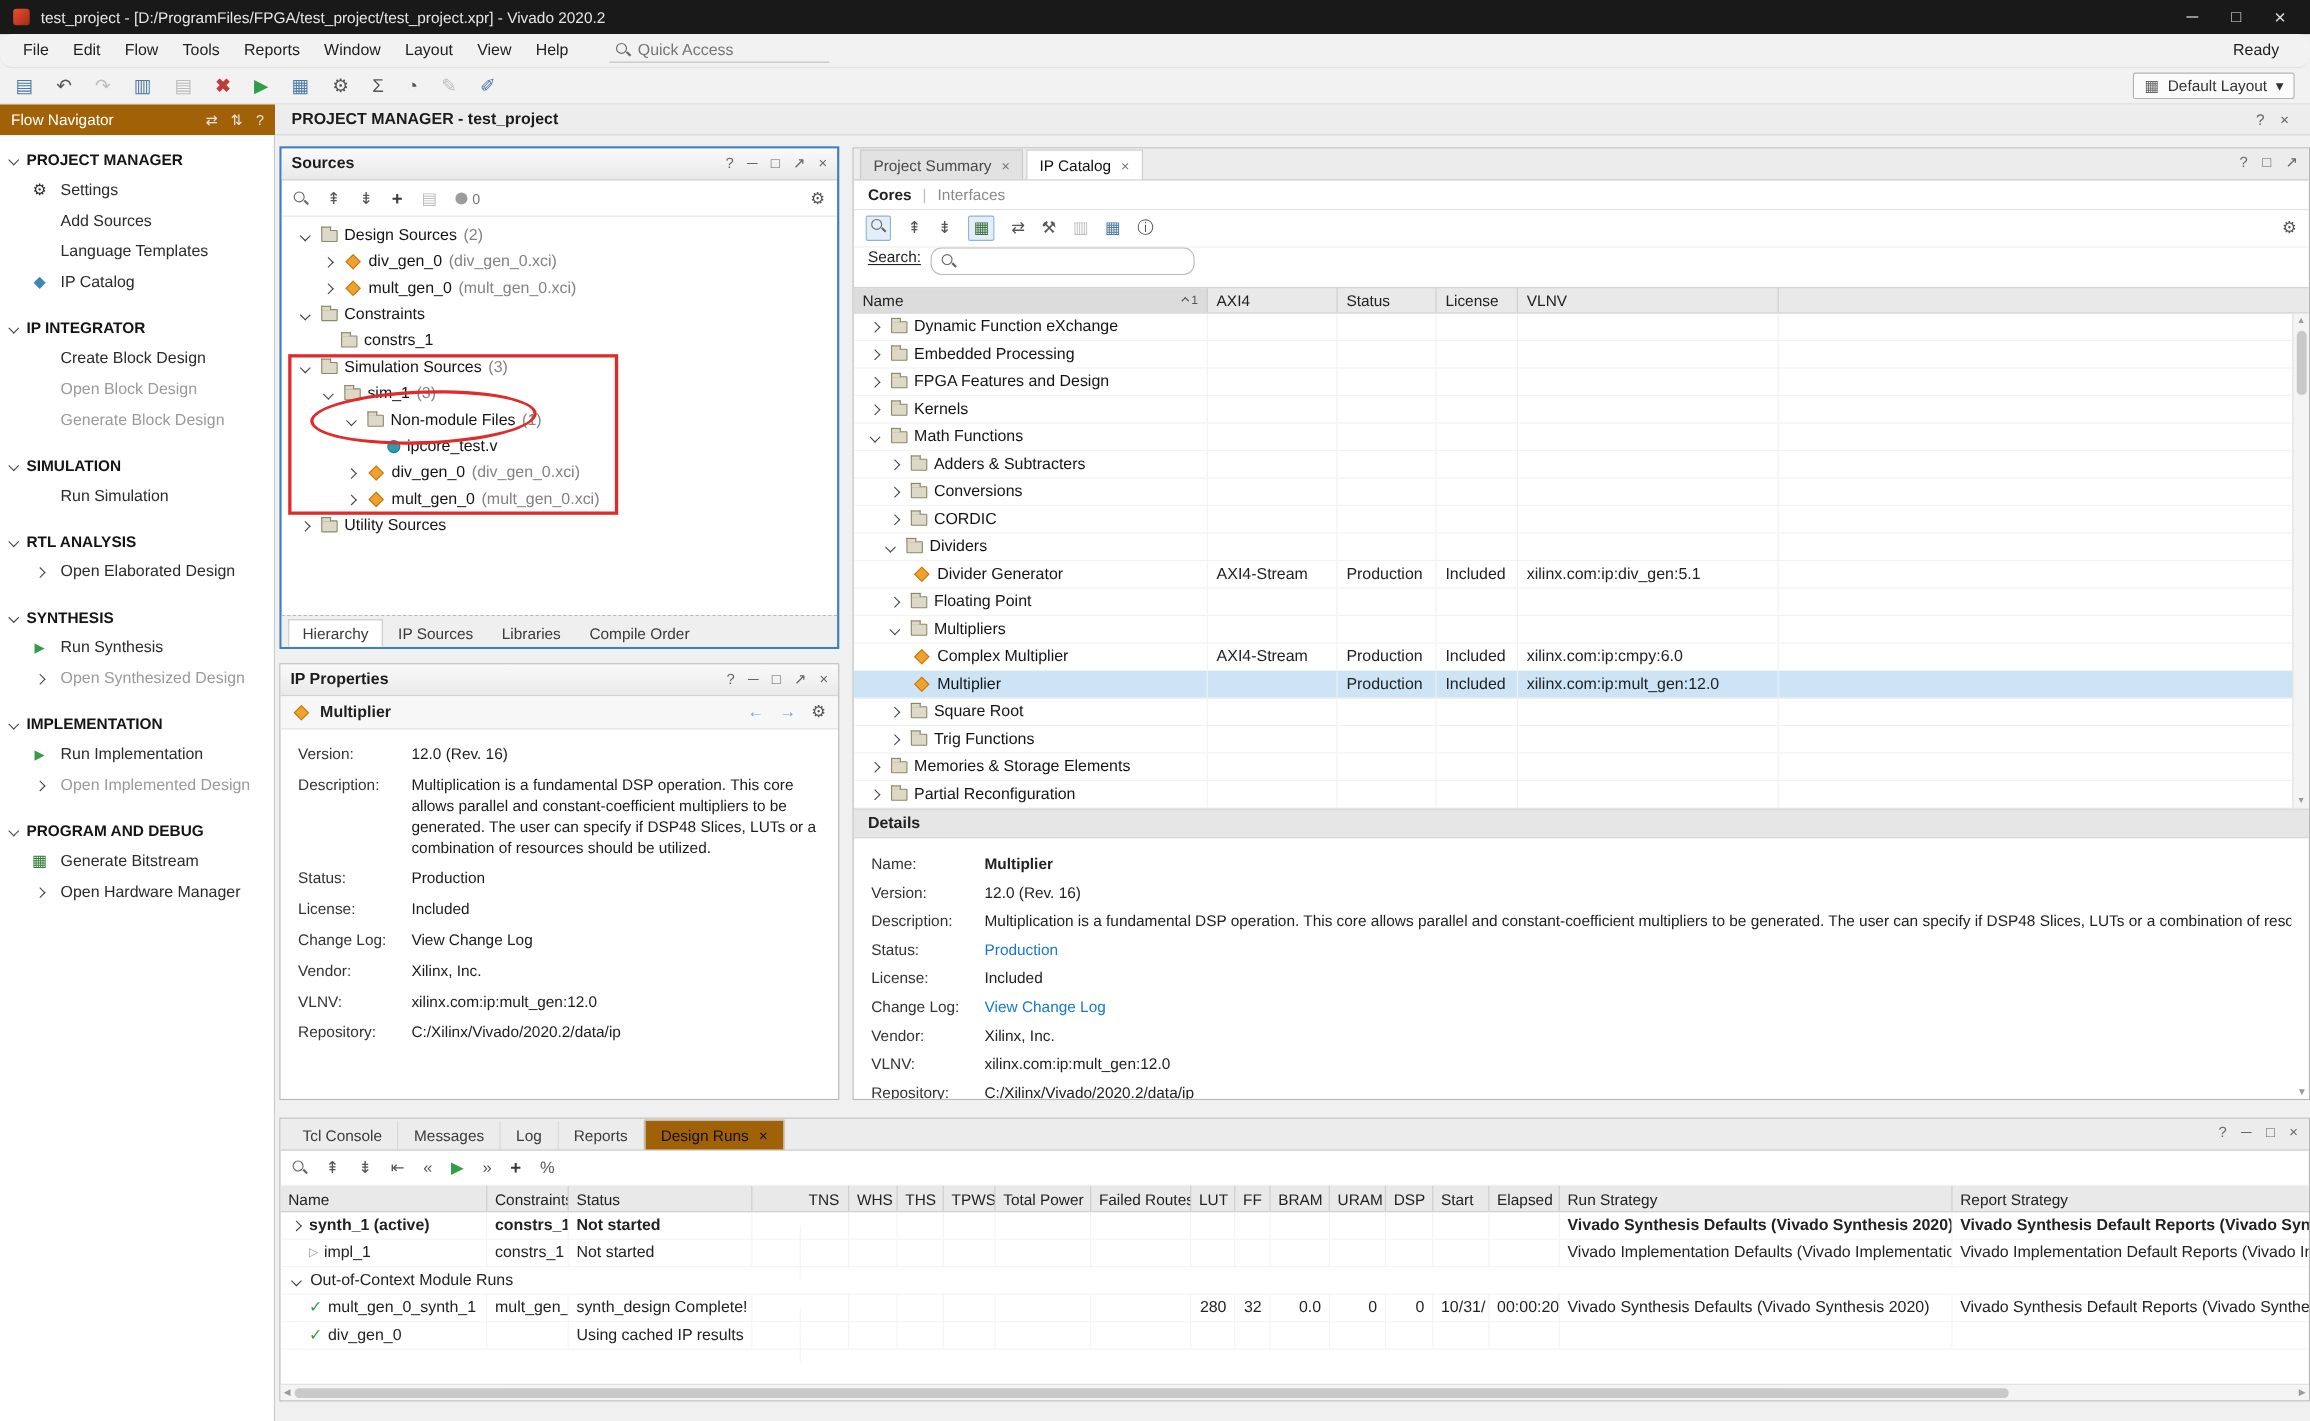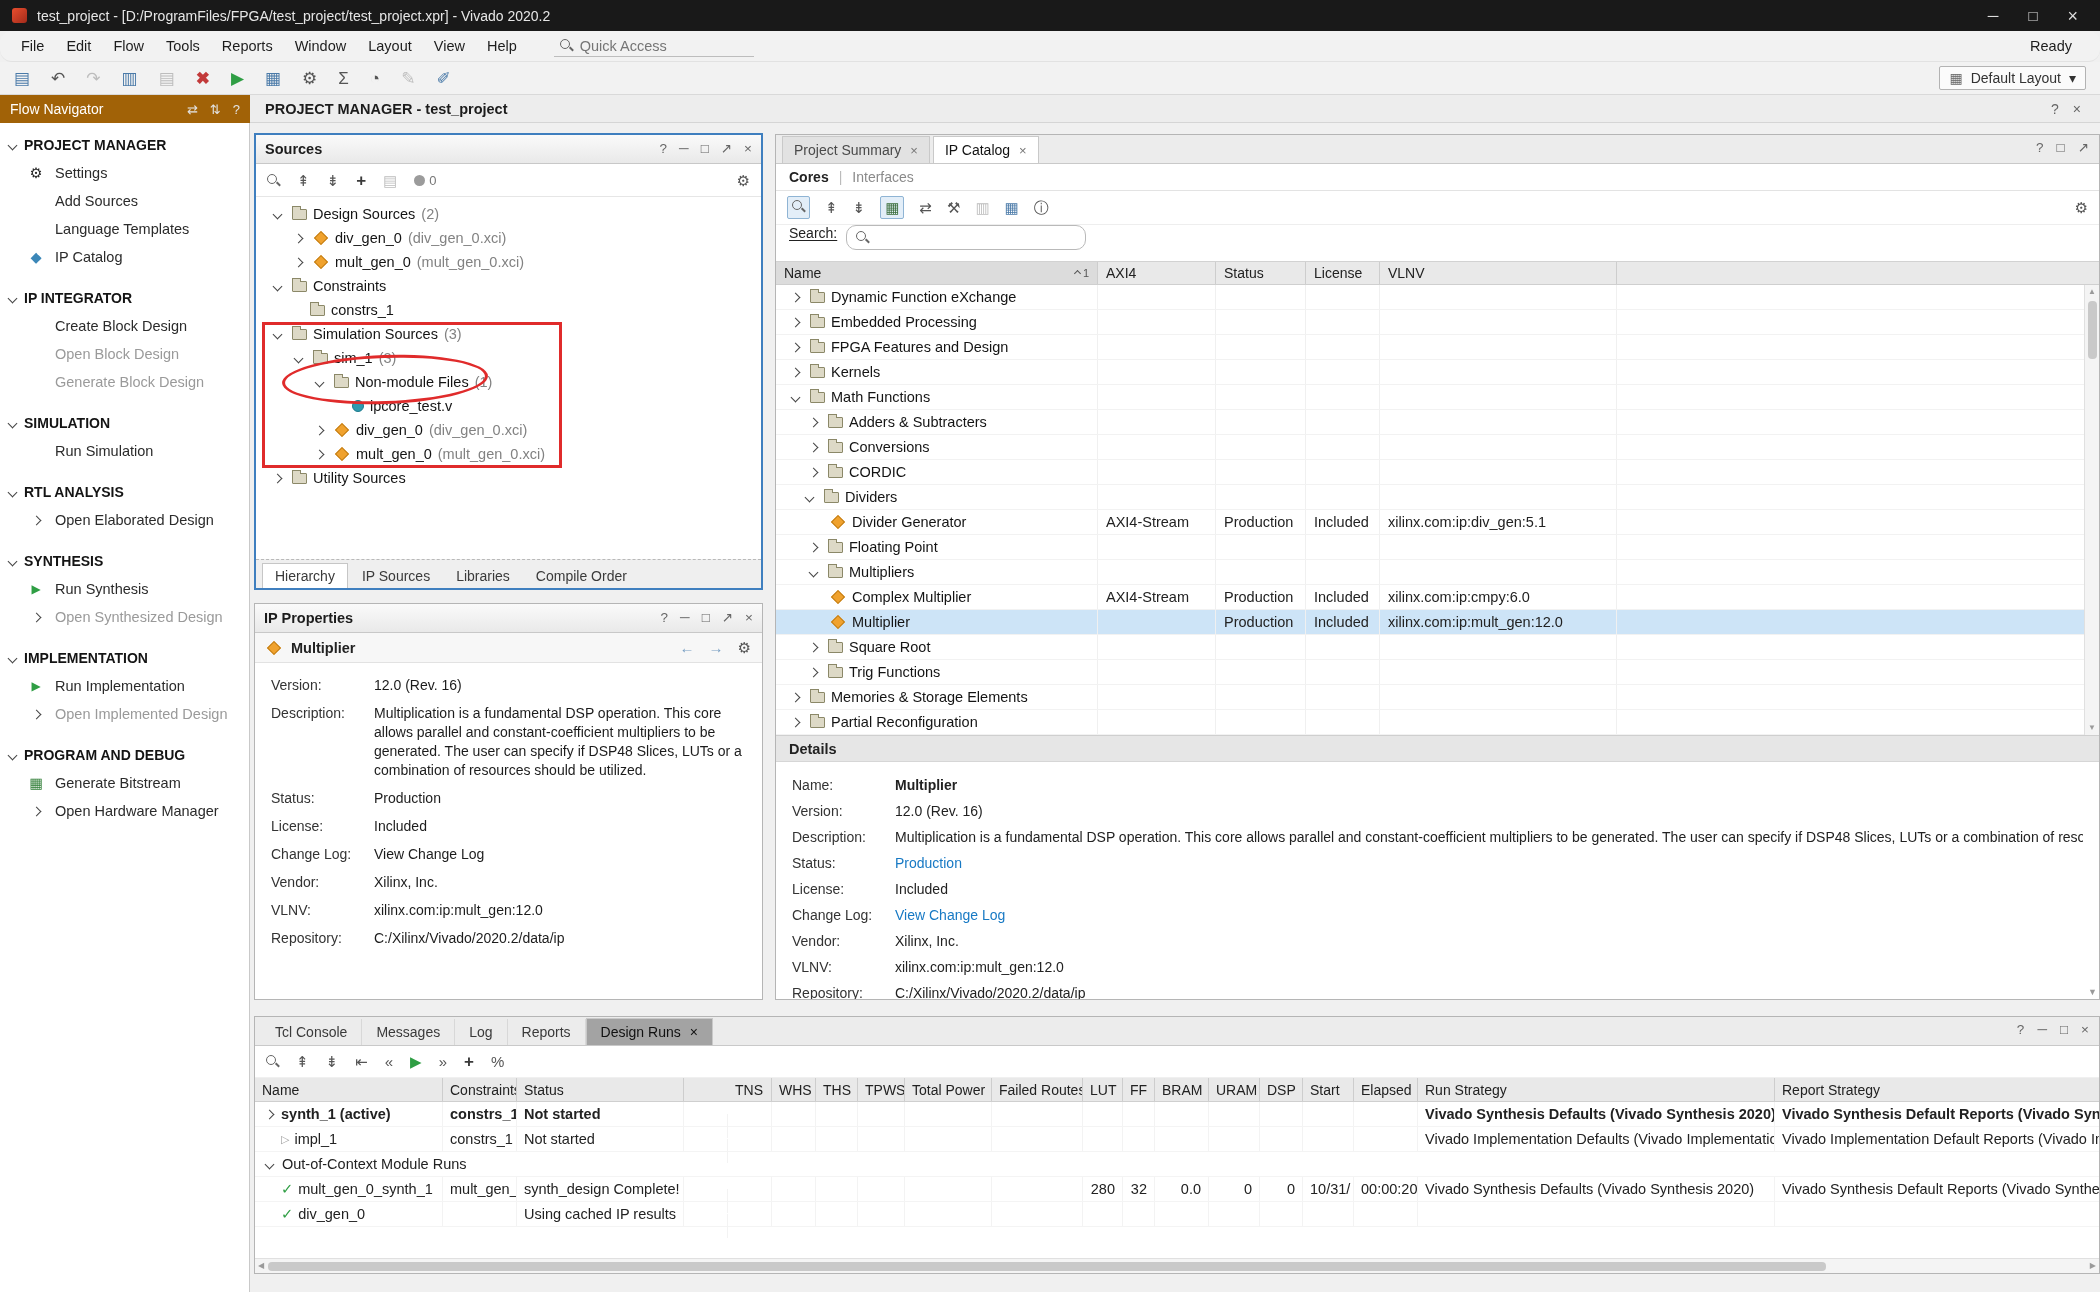--- a/index.html
+++ b/index.html
@@ -123,21 +123,21 @@
   .details-head{height:27px;background:#e6e6e6;border-top:1px solid #cfcfcf;border-bottom:1px solid #d6d6d6;display:flex;align-items:center;padding:0 13px;font-weight:bold;font-size:14.5px;flex:none;}
   .details{padding:10px 16px 0 16px;display:grid;grid-template-columns:97px 1fr;column-gap:6px;font-size:14px;line-height:26px;overflow:hidden;flex:1;position:relative;}
   .details .lab{color:#333;}
   .details .val{white-space:nowrap;overflow:hidden;}
   .det-scroll{position:absolute;right:2px;bottom:2px;color:#9a9a9a;font-size:9px;}
 
   
   .runs{left:254px;top:1016px;width:1846px;height:258px;display:flex;flex-direction:column;}
   .runs-tabs{height:29px;background:#ececec;border-bottom:1px solid #c9c9c9;display:flex;align-items:flex-end;padding:3px 6px 0 6px;flex:none;position:relative;font-size:14px;}
   .r-tab{padding:5px 14px;color:#3a3a3a;border-right:1px solid #d8d8d8;}
-  .r-tab.active{background:#a3a3a3;border:1px solid #c9c9c9;border-bottom:none;display:flex;gap:9px;align-items:center;color:#111;justify-content:center;}
+  .r-tab.active{background:#a16207;border:1px solid #c9c9c9;border-bottom:none;display:flex;gap:9px;align-items:center;color:#111;justify-content:center;}
   .runs-tabs .corner{position:absolute;right:10px;top:6px;display:flex;gap:13px;color:#666;font-size:13.5px;}
   .runs-toolbar{height:32px;display:flex;align-items:center;gap:17px;padding:0 11px;color:#555;font-size:15px;flex:none;border-bottom:1px solid #f0f0f0;}
   .runs-head{height:24px;display:flex;background:#e9e9e9;border-bottom:1px solid #cfcfcf;font-size:14px;flex:none;}
   .rh{display:flex;align-items:center;padding:0 7px;border-right:1px solid #cdcdcd;white-space:nowrap;overflow:hidden;}
   .run-row{display:flex;height:25px;align-items:center;font-size:14.5px;border-bottom:1px solid #f4f4f4;flex:none;}
   .rc{display:flex;align-items:center;height:100%;padding:0 7px;border-right:1px solid #f3f3f3;overflow:hidden;white-space:nowrap;}
   .rc.num{justify-content:flex-end;}
   .run-row.boldrow .rc{font-weight:bold;}
   .c0{width:188px;gap:5px;} .c1{width:74px;} .c2{width:167px;} .c3{width:44px;margin-top:24px;} .c4{width:44px;}
   .c5{width:44px;} .c6{width:42px;} .c7{width:47px;} .c8{width:87px;} .c9{width:91px;}

